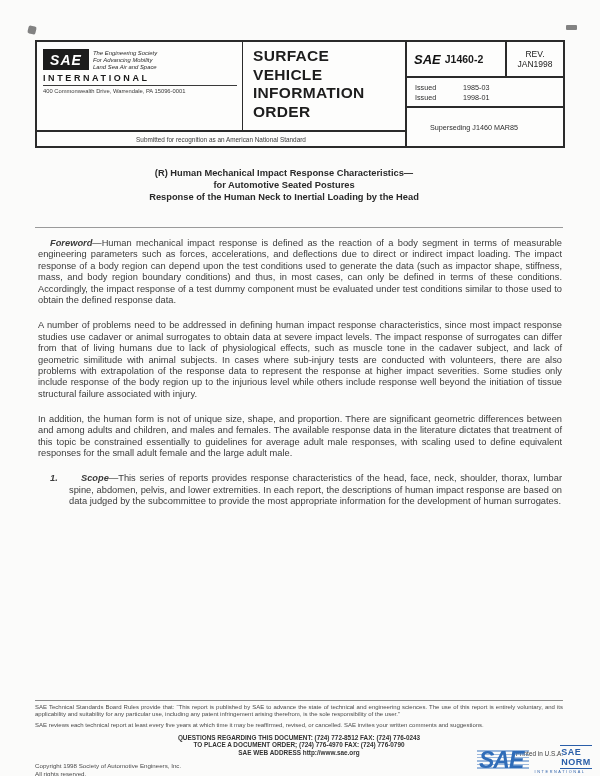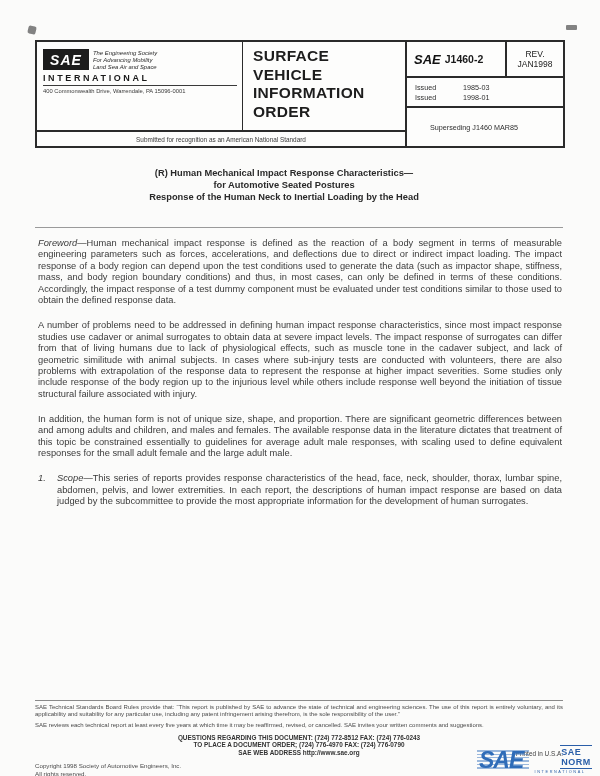--- a/index.html
+++ b/index.html
@@ -65,21 +65,21 @@
   .rule { position:absolute; left:35px; width:528px; height:1px; background:#9a9a9a; }
   .rule-title { top:227px; }
   .rule-footer { top:700px; background:#8a8a8a; }
 
   
   .body-text {
     position:absolute; top:238px; left:38px; width:524px;
     font-size:9.3px; line-height:11.45px; text-align:justify; color:#3b3b3b;
   }
   .body-text p { margin:0 0 13.5px 0; }
-  .bi { font-weight:normal; font-style:italic; }
+  .bi { font-weight:bold; font-style:italic;margin-left:12px; }
   .scope-row { display:flex; }
   .scope-num { width:19px; flex:0 0 auto; }
   .scope-text { flex:1; margin:0; }
 
   
   .footer { position:absolute; left:35px; top:704px; width:528px; }
   .notice { font-size:6px; line-height:7.3px; text-align:justify; margin:0 0 3px 0; color:#4a4a4a; }
   .contact { text-align:center; font-weight:bold; font-size:6.4px; line-height:7.4px; margin-top:5px; color:#333; }
   .copyright { font-size:6.2px; line-height:7.5px; margin-top:6px; color:#4a4a4a; }
   .printed { position:absolute; right:0; top:46px; font-size:6.4px; color:#3c3c3c; }

